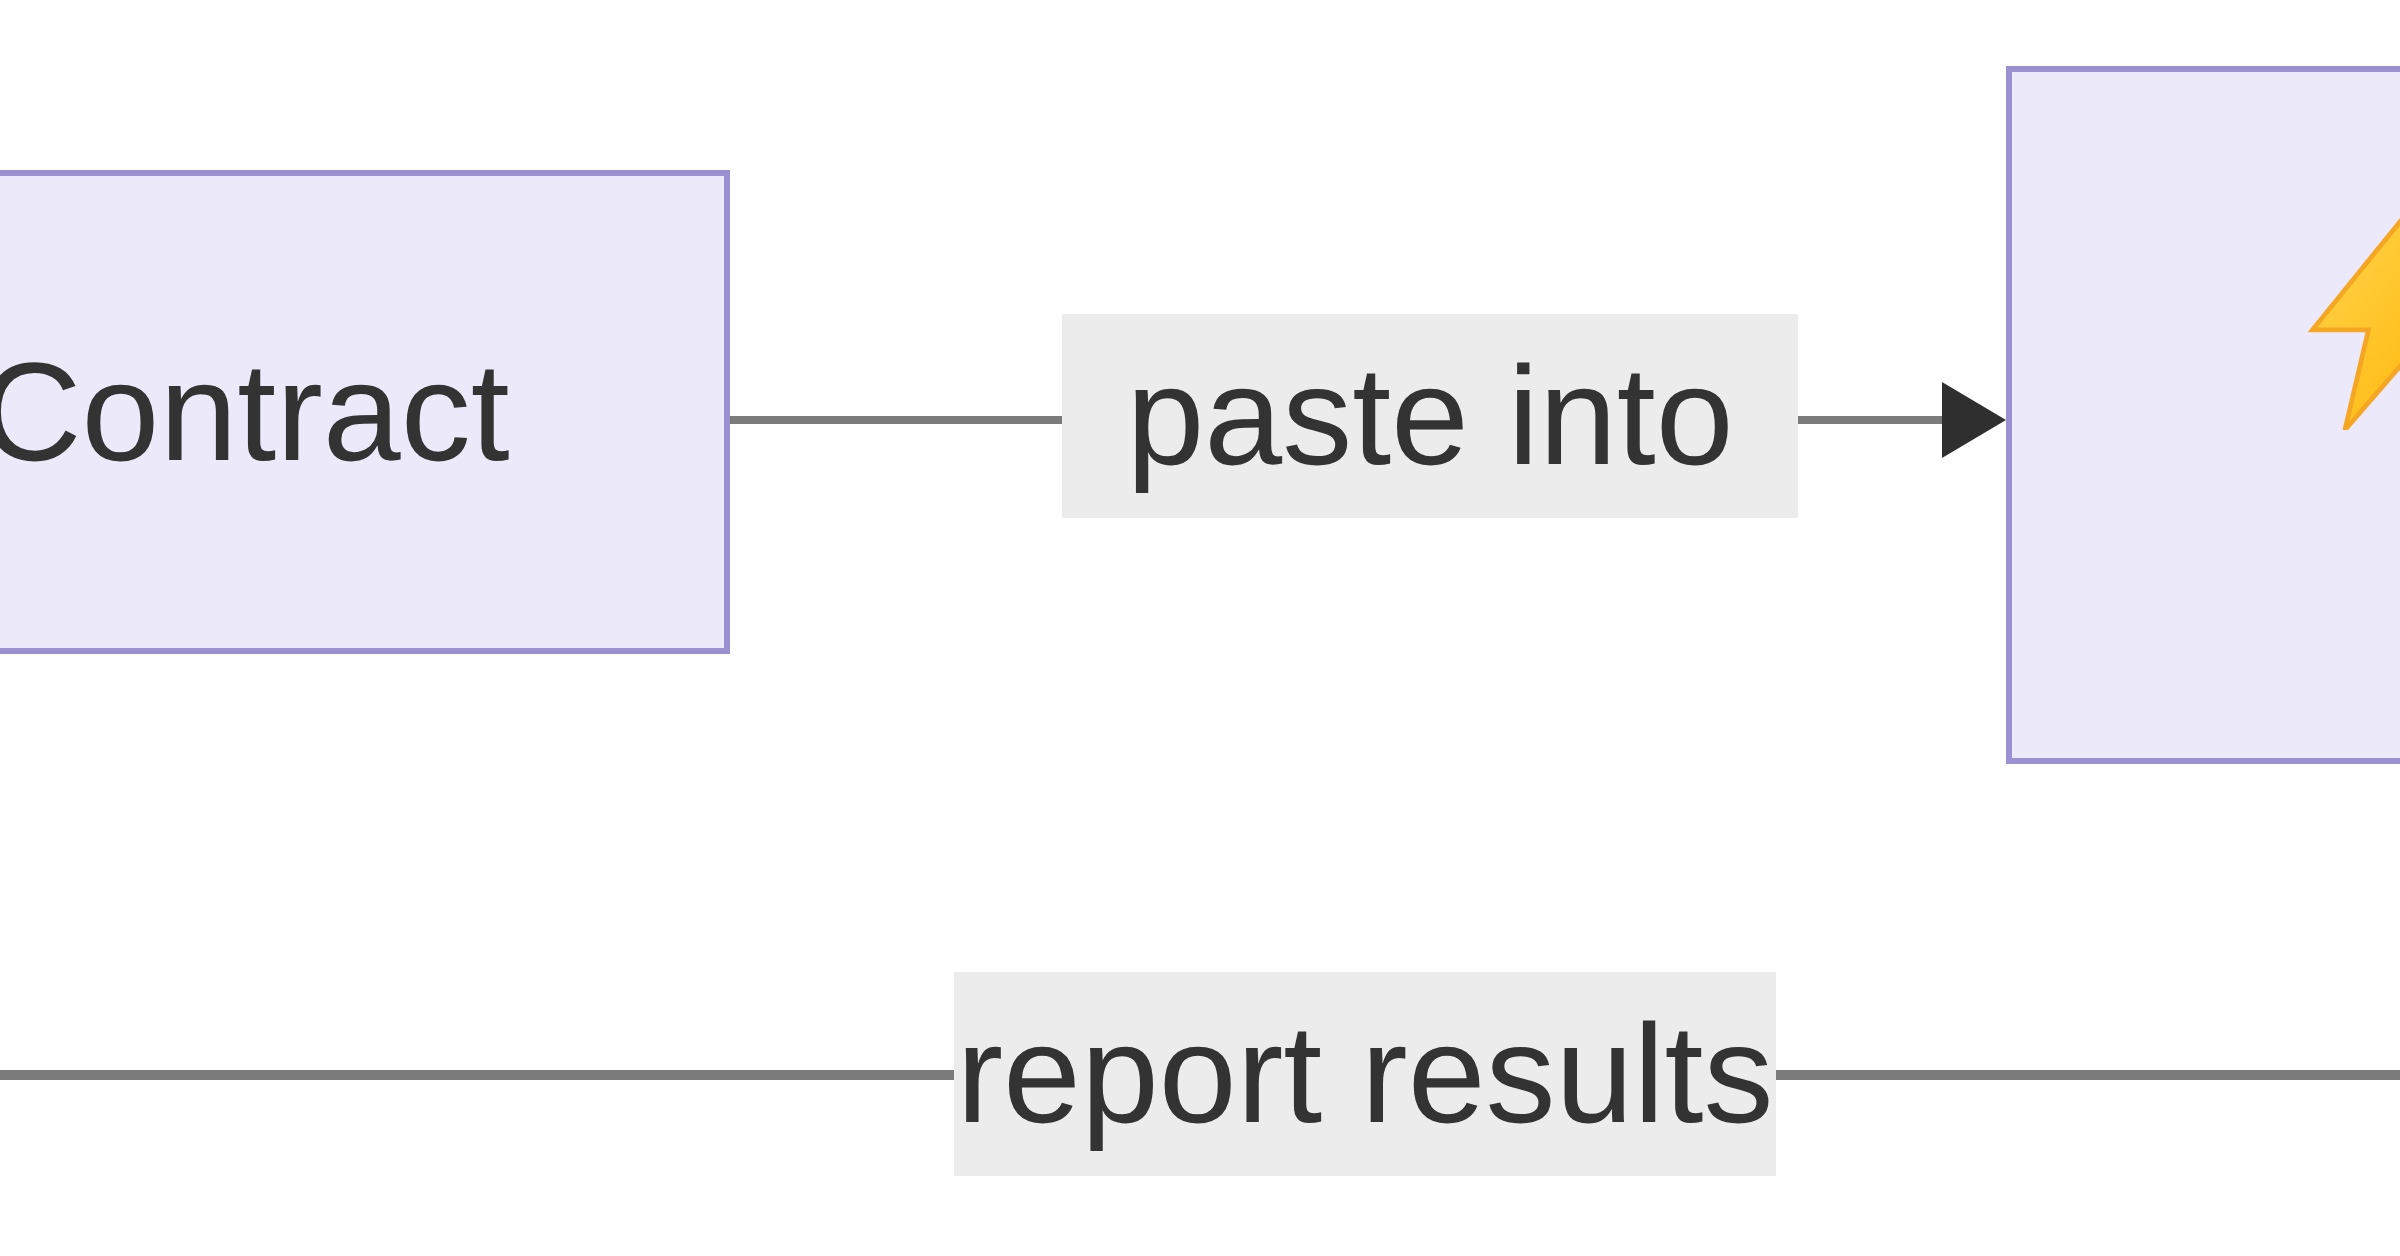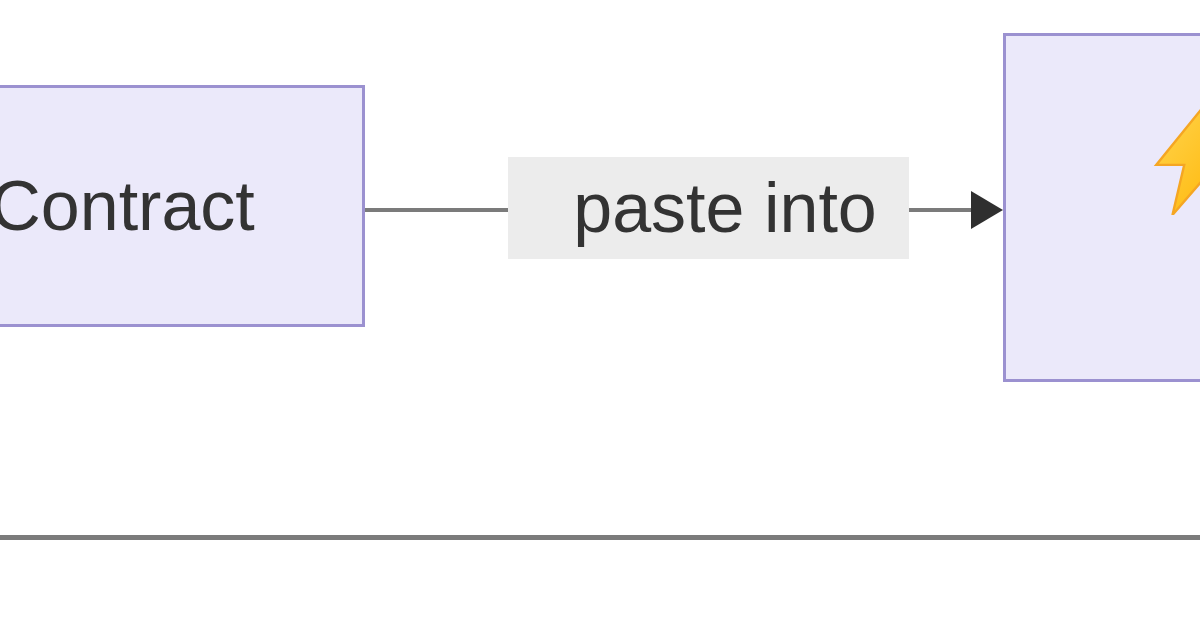--- a/index.html
+++ b/index.html
@@ -73,25 +73,24 @@
     background: #ececec;
     display: flex;
     align-items: center;
     justify-content: center;
     font-size: 70px;
     color: #333333;
     white-space: nowrap;
     line-height: 1;
   }
   .edge-label-paste {
-    left: 508px;
+    left: 531px;
     top: 157px;
     width: 368px;
     height: 102px;
-    padding-left: 33px;
   }
   .edge-label-report {
     left: 477px;
     top: 486px;
     width: 411px;
     height: 102px;
   }
   .lightning-wrap {
     position: absolute;
     left: 1150px;
@@ -104,20 +103,23 @@
     height: 100%;
     display: block;
   }
 </style>
 </head>
 <body>
 
 <div class="stage">
 
   <div class="edge-line edge-line-bottom"></div>
+  <div class="edge-label edge-label-report">
+    <span>report results</span>
+  </div>
 
   <div class="edge-line edge-line-top"></div>
   <div class="arrowhead"></div>
   <div class="edge-label edge-label-paste">
     <span>paste into</span>
   </div>
 
   <div class="node node-contract">
     <span class="node-label">Contract</span>
   </div>

